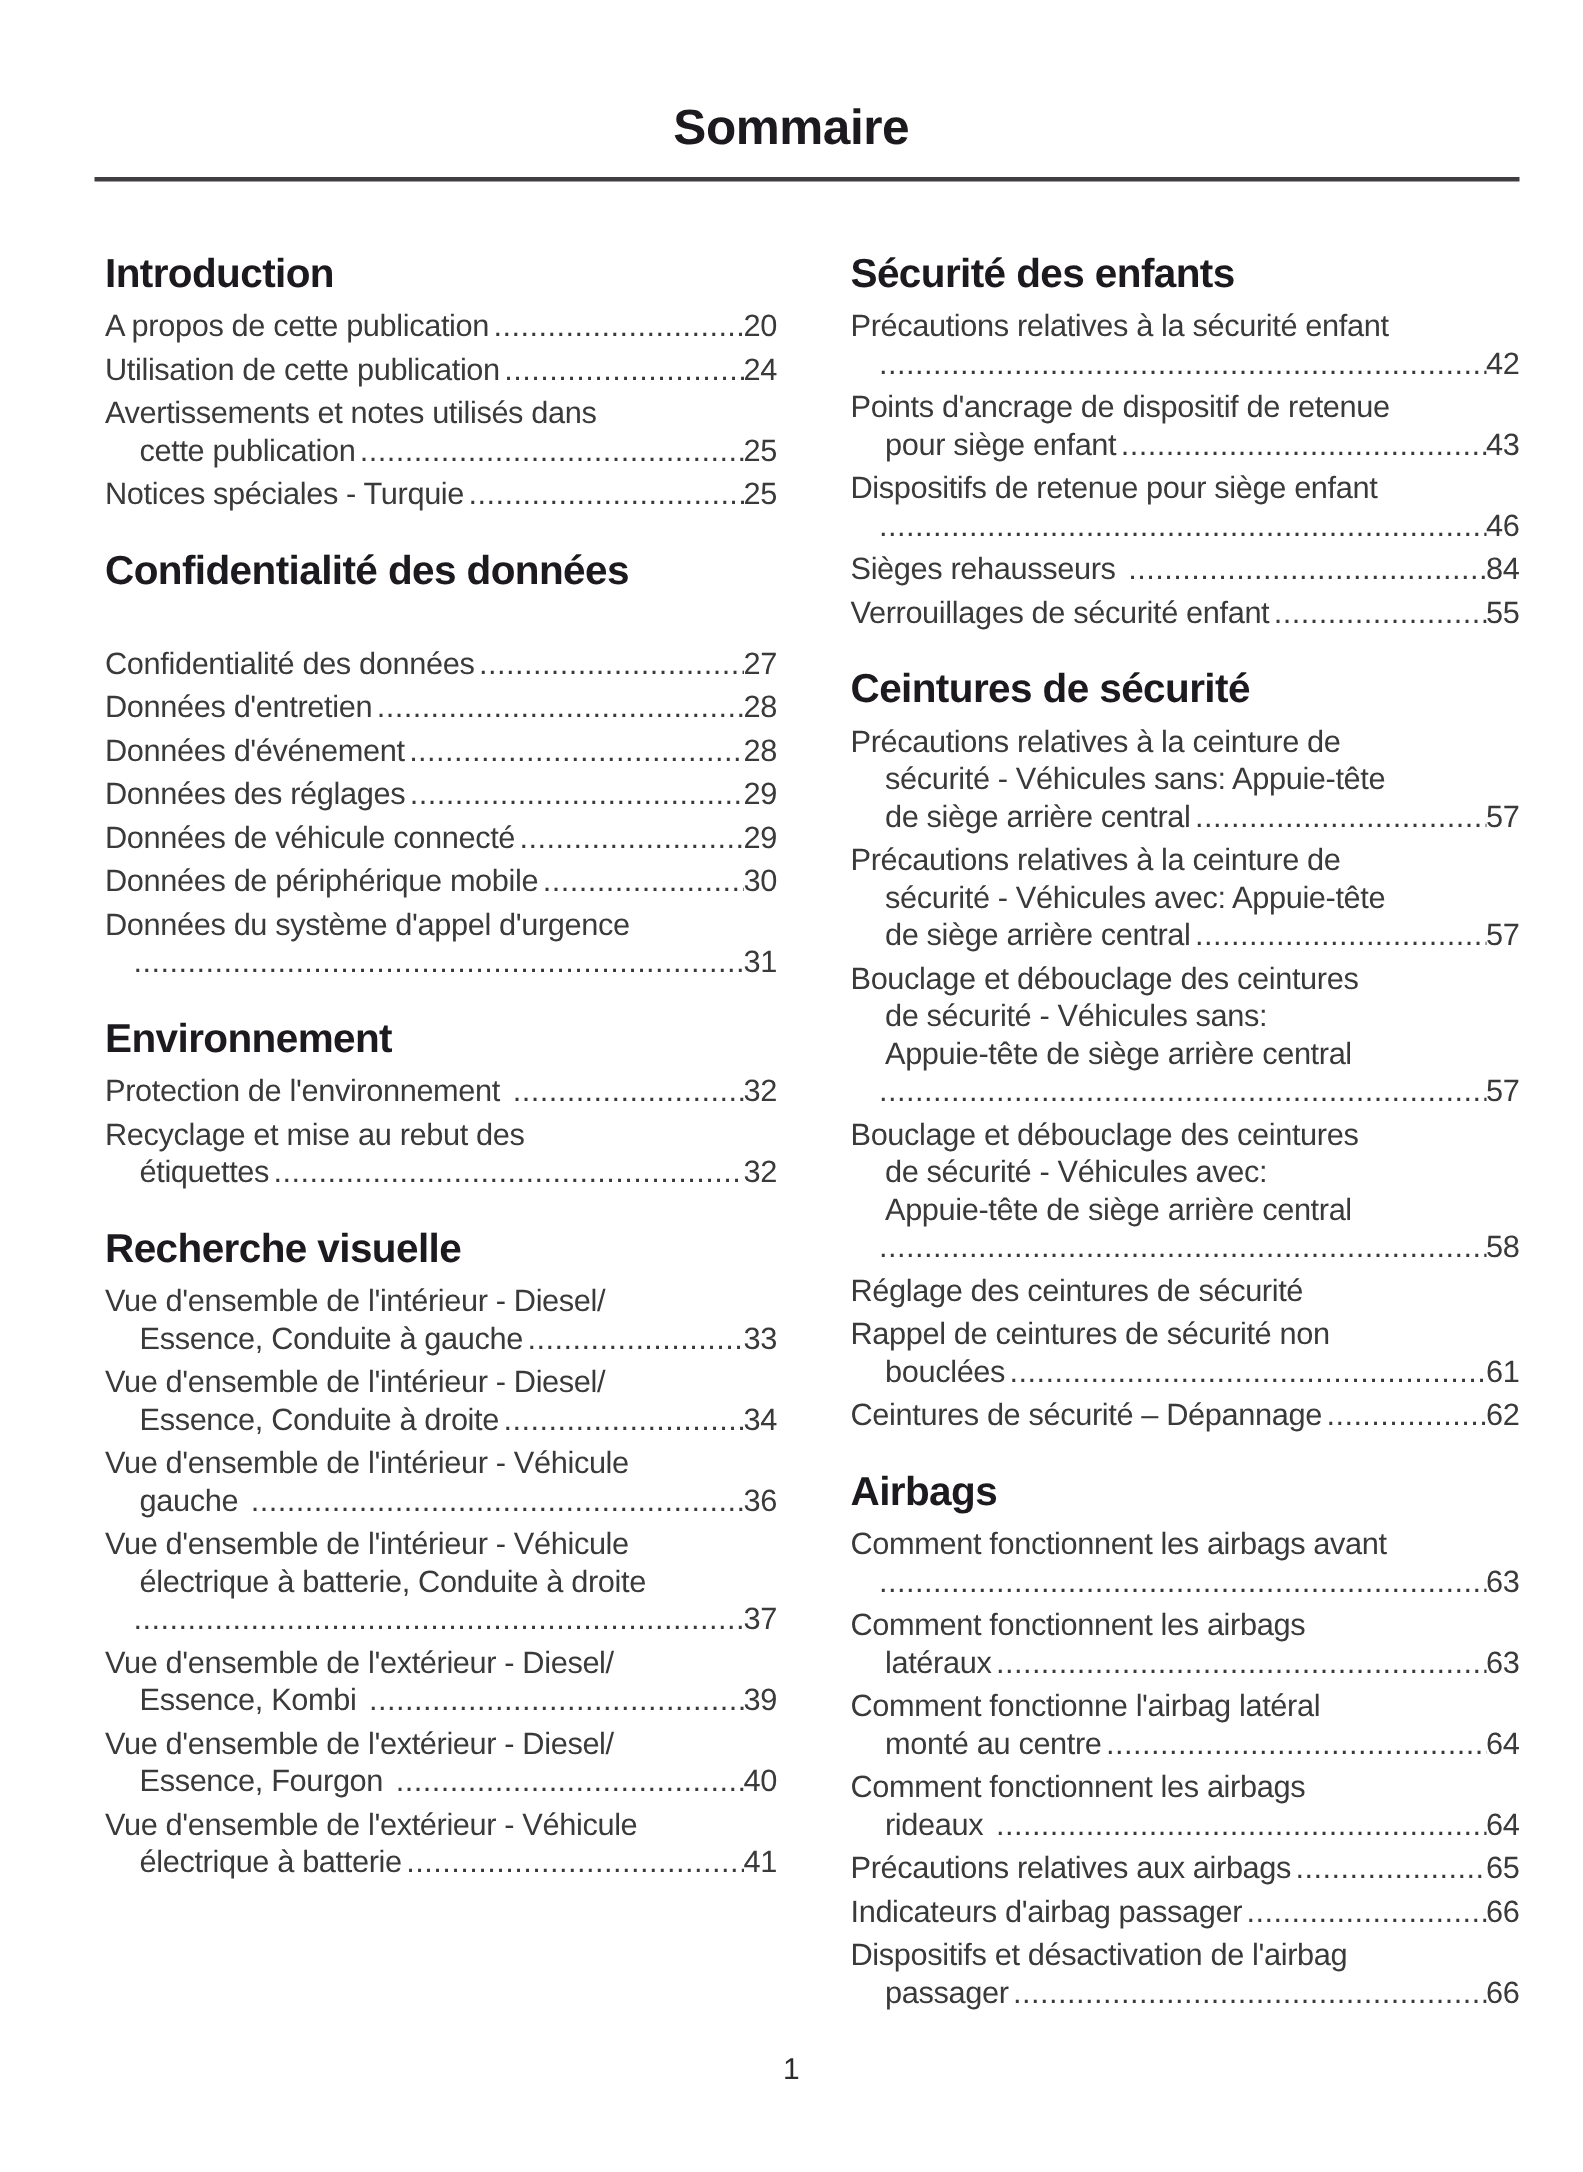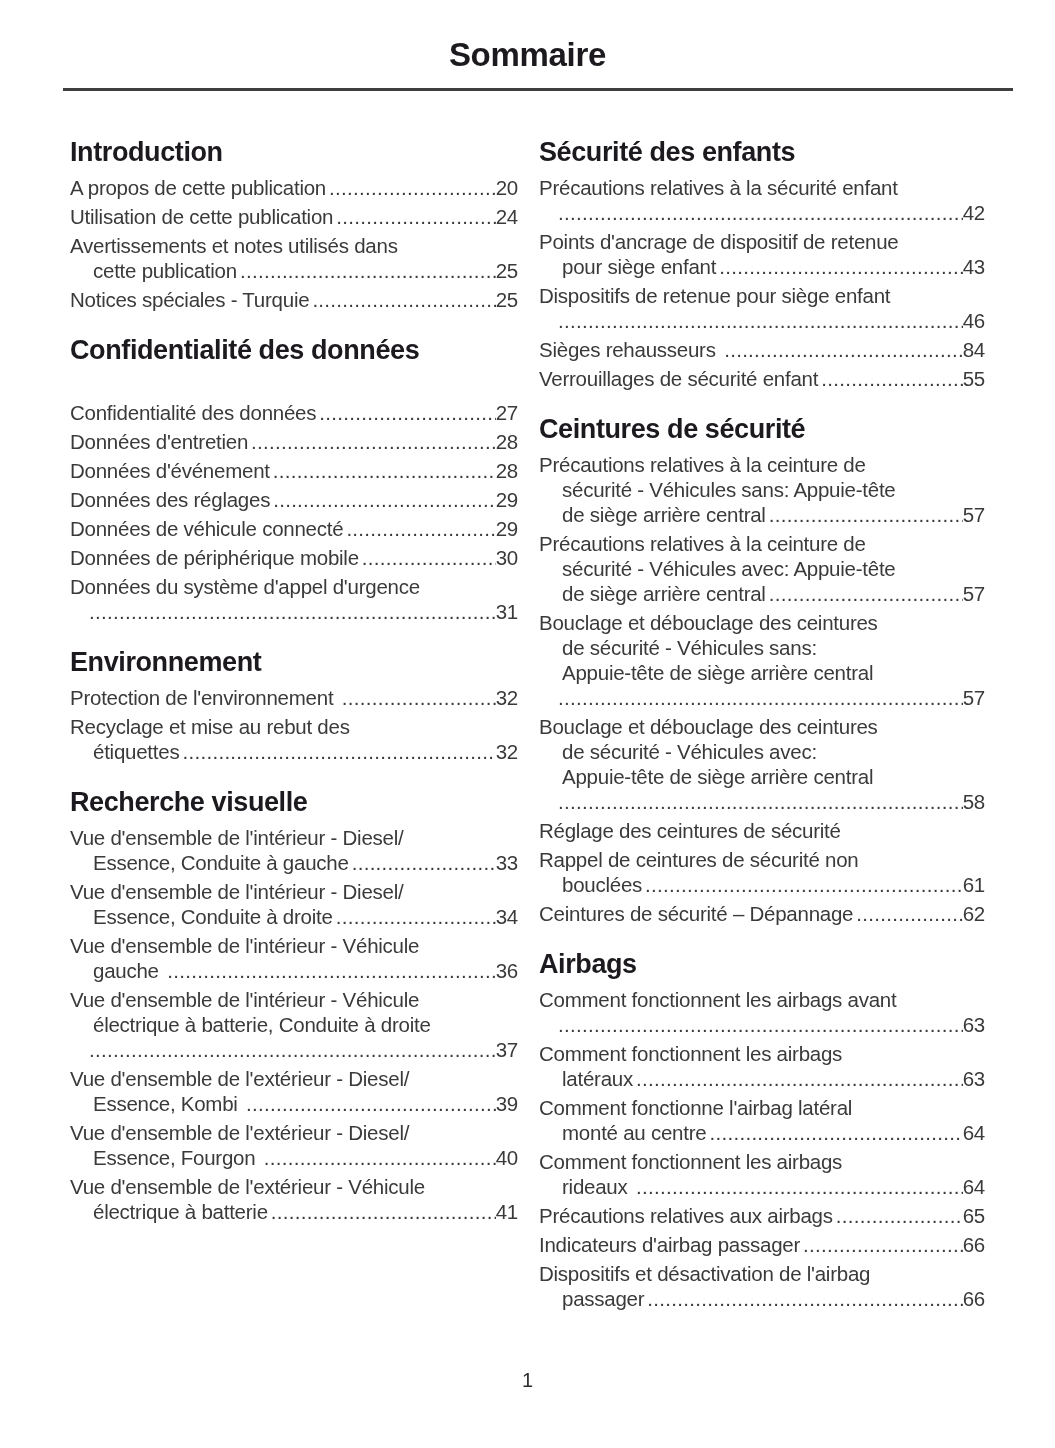--- a/index.html
+++ b/index.html
@@ -8,39 +8,39 @@
     position: relative;
     width: 1055px;
     height: 1448px;
     margin: 0 auto;
     background: #ffffff;
     font-family: "Liberation Sans", sans-serif;
     color: #3a3a3a;
     overflow: hidden;
   }
   
-  .page-header { padding-top: 37px; }
+  .page-header { padding-top: 67px; }
   .page-title {
     text-align: center;
     font-size: 33px;
     line-height: 36px;
     font-weight: 700;
     color: #1d1a1f;
     letter-spacing: -0.3px;
   }
   .title-rule {
     margin: 15px 0 0 63px;
     width: 950px;
     height: 3px;
     background: #413e42;
   }
   
   .toc {
     display: flex;
-    gap: 21px;
+    gap: 49px;
     padding-left: 70px;
     margin-top: 45px;
   }
   .toc-col-left  { width: 448px; flex: 0 0 auto; }
   .toc-col-right { width: 446px; flex: 0 0 auto; }
   .section-heading {
     font-size: 27px;
     line-height: 32px;
     font-weight: 700;
     color: #1d1a1f;

